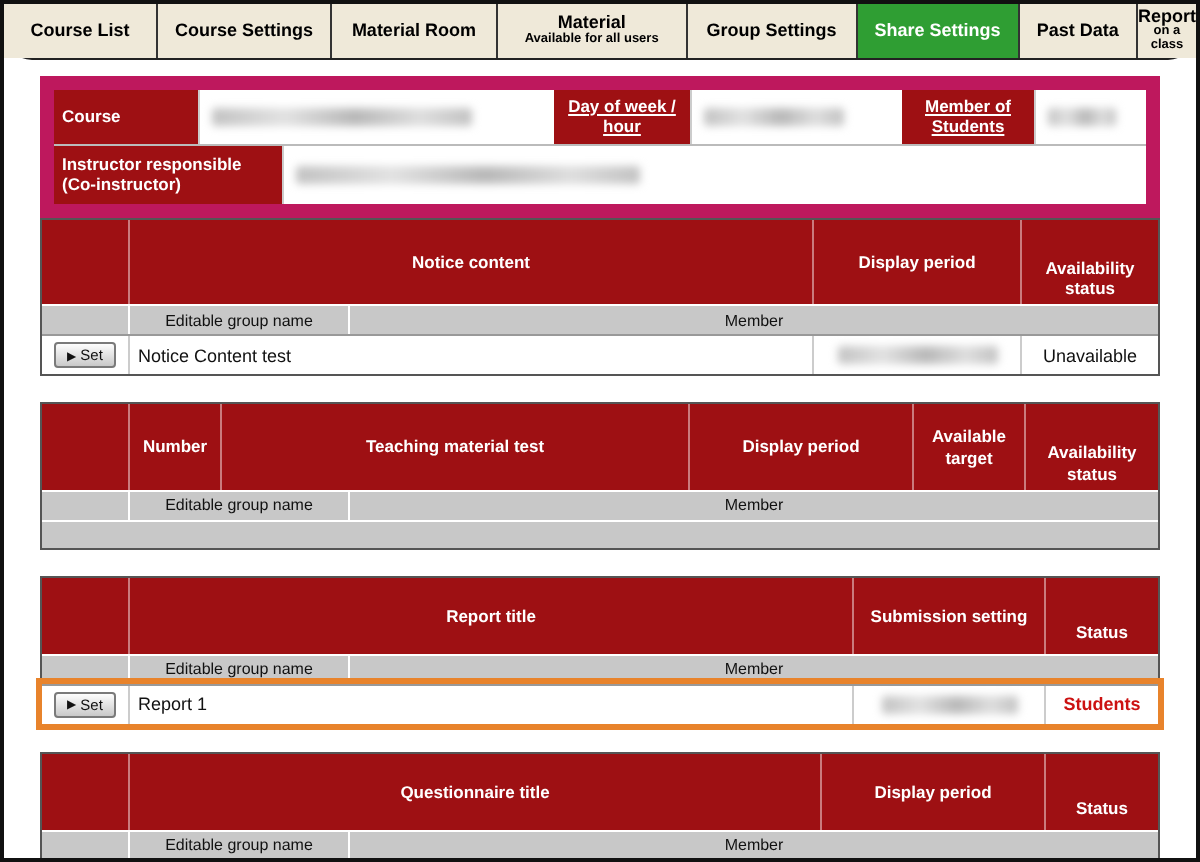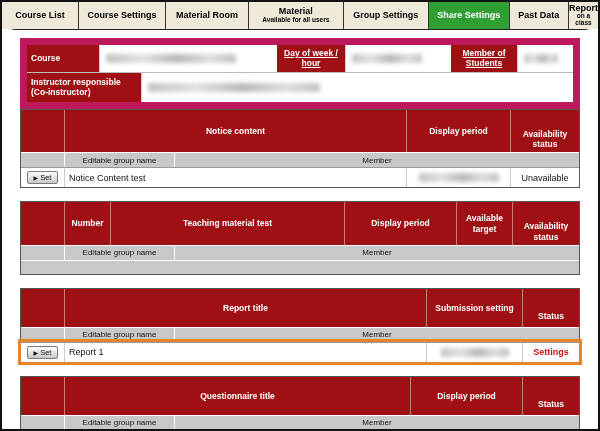--- a/index.html
+++ b/index.html
@@ -184,21 +184,21 @@
         <div class="dcell center" style="width:44px">
           <button class="set-btn">
             <span class="play">▶</span>
             <span>Set</span>
           </button>
         </div>
         <div class="dcell" style="flex:1">Report 1</div>
         <div class="dcell center" style="width:96px">
             <span class="blur" style="width:68px"></span>
           </div>
-        <div class="dcell center status-available" style="width:56px">Settings</div>
+        <div class="dcell center status-available" style="width:56px">Students</div>
       </div>
     </div>
 
     
     <div class="tbl">
       <div class="tbl-head">
         <div class="th" style="width:44px"></div>
         <div class="th" style="flex:1">Questionnaire title</div>
         <div class="th" style="width:112px">Display period</div>
         <div class="th" style="width:56px">Status</div>

